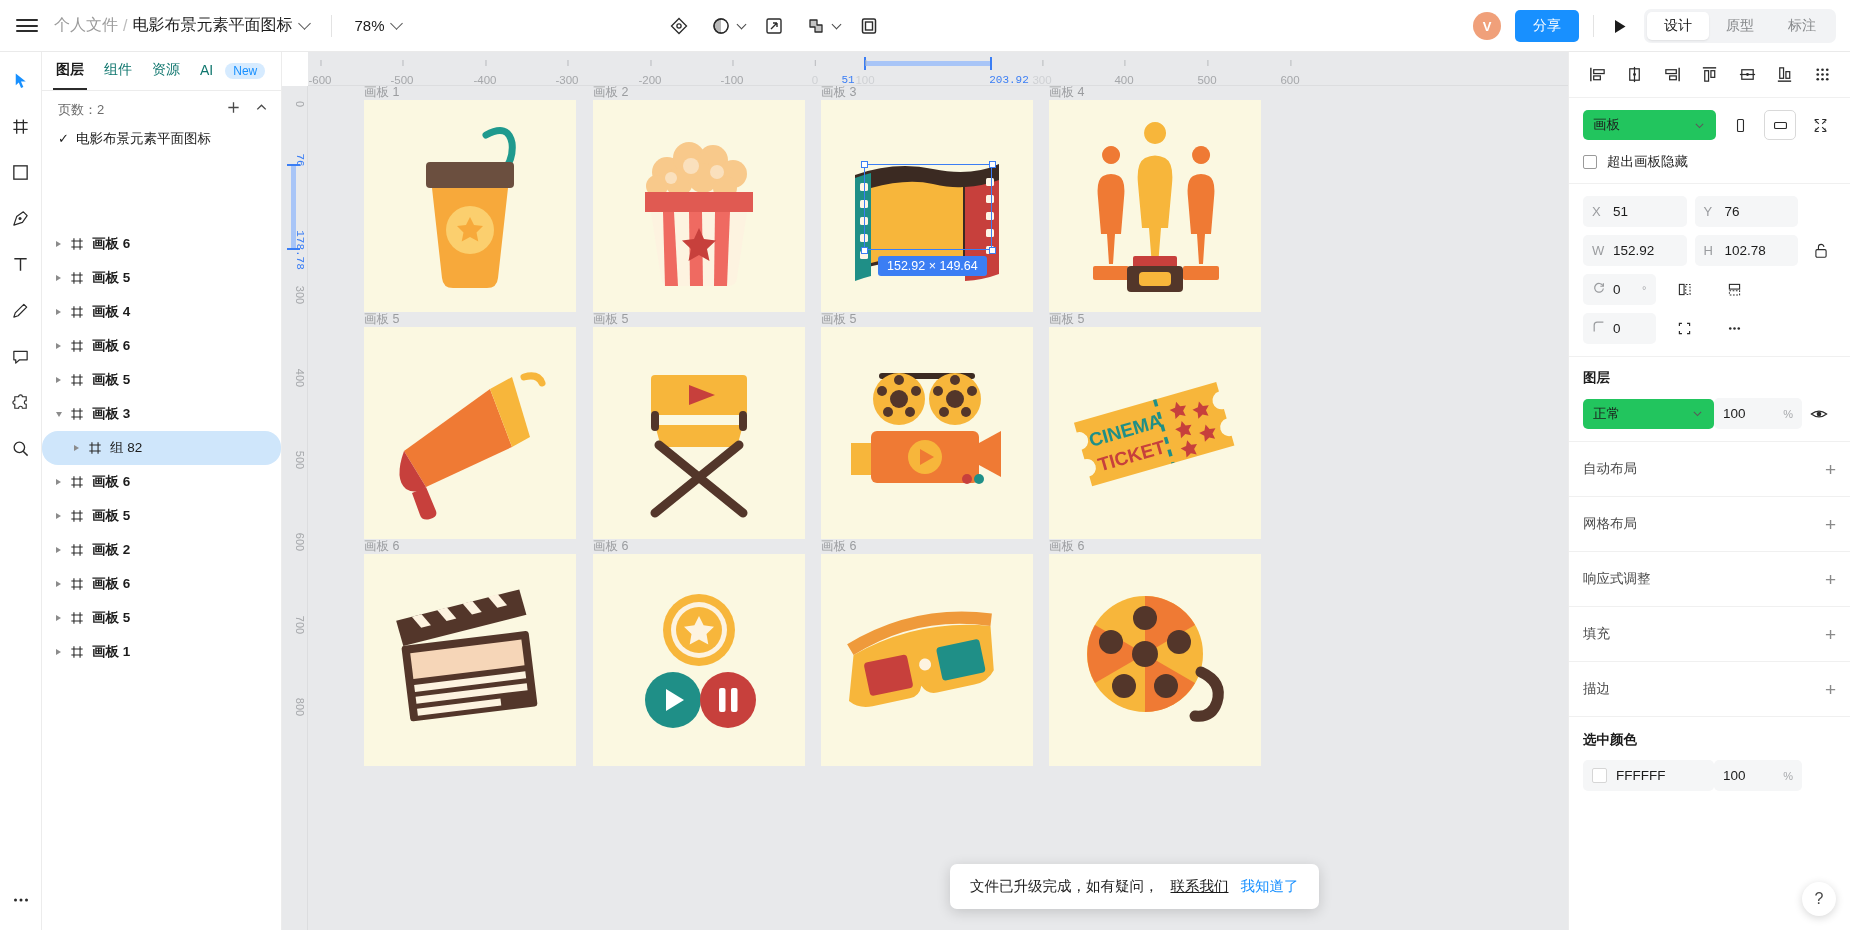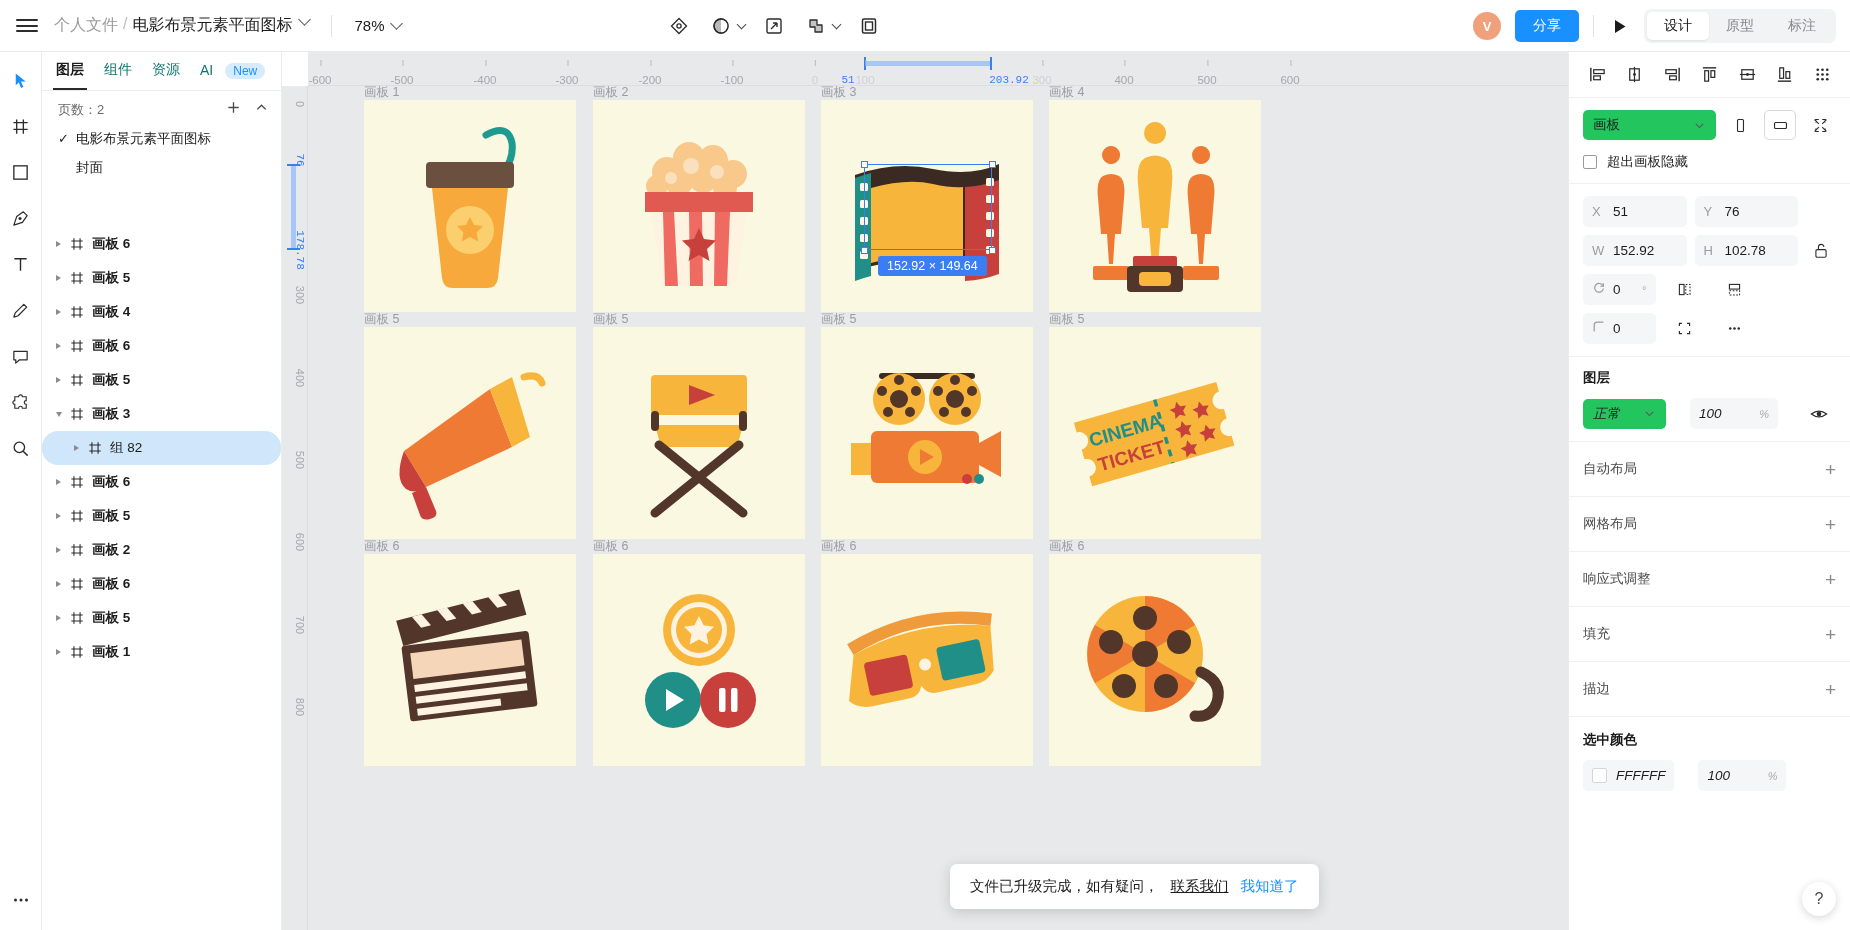--- a/index.html
+++ b/index.html
@@ -12,21 +12,21 @@
   #app { position: relative; width: 1850px; height: 930px; }
 
   
   .topbar {
     position: absolute; top: 0; left: 0; width: 1850px; height: 52px;
     background: #fff; border-bottom: 1px solid #eaeaea;
     display: flex; align-items: center; z-index: 40;
   }
   .hamburger { width: 54px; display: flex; align-items: center; justify-content: center; cursor: pointer; }
   .hamburger .bar { display:block; width: 22px; height: 2px; background: #2c2c2c; margin: 3.5px 0; border-radius: 1px;}
-  .breadcrumb { display: flex; align-items: flex-start; font-size: 16px; color: #1a1a1a; white-space: nowrap; }
+  .breadcrumb { display: flex; align-items: center; font-size: 16px; color: #1a1a1a; white-space: nowrap; }
   .breadcrumb .crumb-root { color: #9b9b9b; }
   .breadcrumb .crumb-sep { color: #bcbcbc; margin: 0 5px; }
   .breadcrumb .crumb-file { color: #1c1c1c; }
   .chev { display:inline-block; width: 9px; height: 9px; border-right: 1.6px solid #555; border-bottom: 1.6px solid #555;
           transform: rotate(45deg); margin-left: 8px; margin-bottom: 4px; }
   .vdiv { width: 1px; height: 22px; background: #e3e3e3; margin: 0 22px; }
   .zoomctl { display: flex; align-items: center; font-size: 15px; color: #1c1c1c; cursor: pointer; }
 
   .tools-center { position: absolute; left: 660px; top: 0; height: 52px; display: flex; align-items: center; gap: 4px; }
   .tbtn { width: 38px; height: 34px; display: flex; align-items: center; justify-content: center; border-radius: 5px; cursor: pointer; }
@@ -135,21 +135,21 @@
 
   .grid2 { display: grid; grid-template-columns: 1fr 1fr 30px; gap: 8px; align-items: center; }
   .field { background: #f5f6f7; border-radius: 5px; height: 31px; display: flex; align-items: center; padding: 0 9px; gap: 9px; cursor: text;}
   .field .flab { color: #9a9c9f; font-size: 13px; width: 12px; }
   .field .fval { color: #1c1c1c; font-size: 13.5px; flex: 1; }
   .field .funit { color: #a8aaad; font-size: 11px; }
   .iconcell { display: flex; align-items: center; justify-content: center; }
   .row3 { display: grid; grid-template-columns: 1fr 42px 42px 1fr; gap: 8px; align-items: center; margin-top: 8px; }
 
   .sechdr { font-size: 13.5px; color: #1c1c1c; font-weight: 700; margin-bottom: 11px; }
-  .blendrow { display: grid; grid-template-columns: 1fr 88px 34px; gap: 24px; align-items: center; font-style: italic; }
+  .blendrow { display: grid; grid-template-columns: 1fr 88px 34px; gap: 0; align-items: center; }
   .collapse { display: flex; align-items: center; justify-content: space-between; height: 55px; padding: 0 14px;
               border-bottom: 1px solid #f0f0f0; font-size: 13.5px; color: #4a4a4a; cursor: pointer; }
   .plus { font-size: 19px; color: #8a8a8a; line-height: 1; }
   .swatch { width: 15px; height: 15px; border: 1px solid #d6d6d6; background: #fff; border-radius: 2px; }
   .helpfab { position: absolute; right: 14px; bottom: 14px; width: 34px; height: 34px; border-radius: 50%; background: #fff;
              box-shadow: 0 2px 8px rgba(0,0,0,.16); display: flex; align-items: center; justify-content: center;
              font-size: 16px; color: #4a4a4a; cursor: pointer; z-index: 70;}
 </style>
 </head>
 <body>
@@ -313,24 +313,20 @@
           <span>
             <svg width="15" height="15" viewBox="0 0 16 16">
                 <path d="M3.5 10 L8 5.5 L12.5 10" fill="none" stroke="#4a4a4a" stroke-width="1.5"></path>
               </svg>
           </span>
         </div>
       </div>
       <div class="pgrow">
         <span class="pgcheck">✓</span>
         <span>电影布景元素平面图标</span>
-      </div>
-      <div class="pgrow">
-        <span class="pgcheck"></span>
-        <span>封面</span>
       </div>
     </div>
 
 
     <div class="layerlist" id="layer-list">
         <div class="lrow">
           <span class="caret">
             <span class="tri-r"></span>
           </span>
           <span class="lico">

